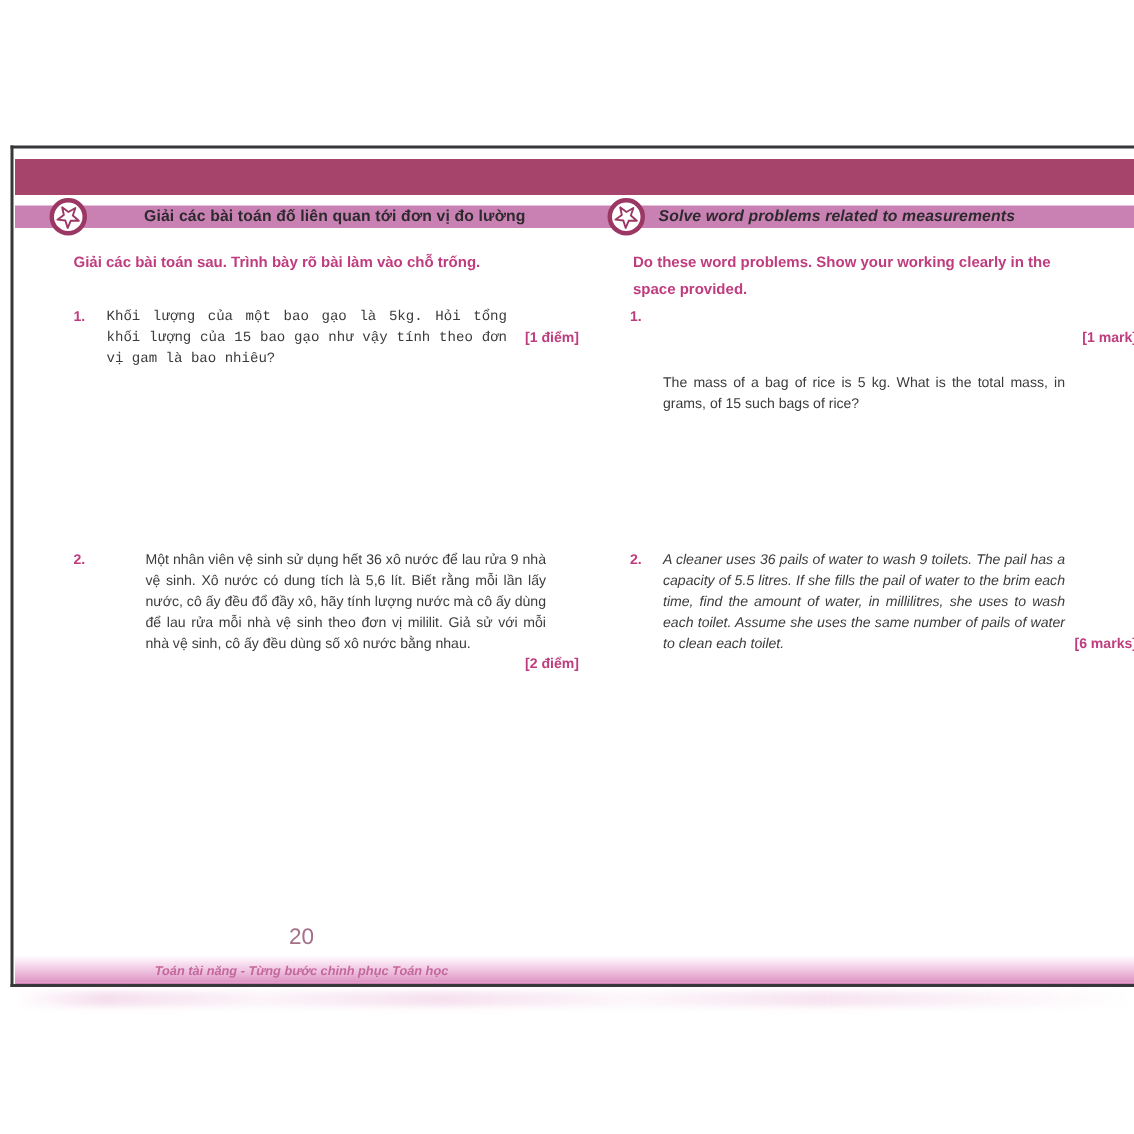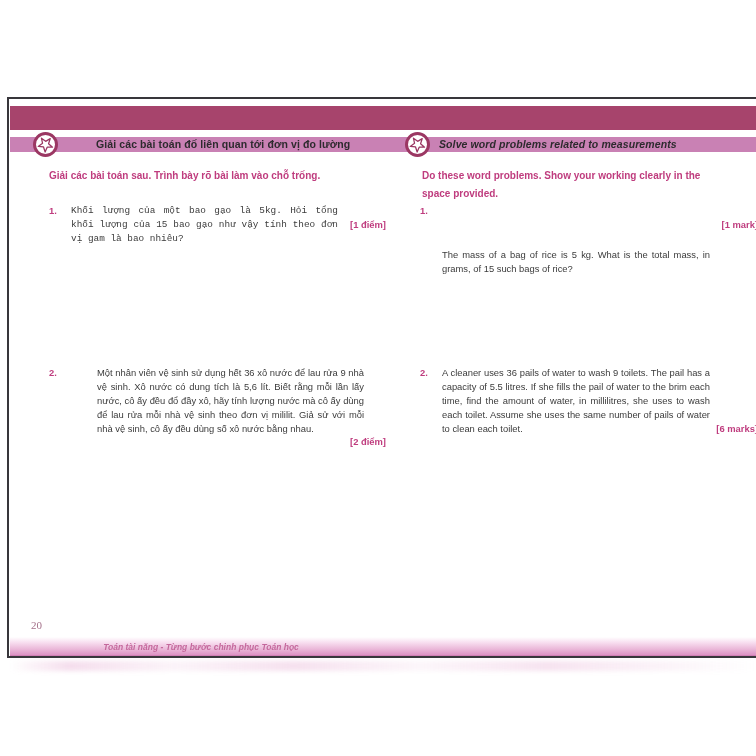--- a/index.html
+++ b/index.html
@@ -13,21 +13,21 @@
               border:3px solid #9b3763;box-sizing:border-box;display:flex;
               align-items:center;justify-content:center;z-index:3;}
   .star-badge svg{transform:rotate(-15deg);}
   .header-title{font-weight:bold;font-size:10.5px;color:#2d2a2e;line-height:15px;
                 letter-spacing:.1px;z-index:2;white-space:nowrap;}
   .instruction{font-weight:bold;font-size:10px;color:#bf3c7e;line-height:17.5px;}
   .problem-num{font-weight:bold;font-size:9.4px;color:#bf3c7e;line-height:14px;}
   .problem-text{font-size:9.4px;line-height:14px;color:#3b3b3b;text-align:justify;
                 letter-spacing:0;}
   .mark{font-weight:bold;font-size:9.4px;color:#bf3c7e;line-height:14px;text-align:right;padding-left:48px;}
-  .pagenum{font-size:11px;color:#a4718a;text-align:left;line-height:12px;font-family:Liberation Serif, serif;}
+  .pagenum{font-size:15px;color:#a4718a;text-align:center;line-height:12px;}
   .footer-band{background:linear-gradient(180deg,#ffffff 0%,#f8dff0 30%,#eab7d8 68%,#dd92c4 100%);
                border-bottom:1px solid #d07fb4;z-index:1;}
   .footer-text{font-size:8.5px;font-style:italic;color:#c4689c;text-align:center;
                line-height:12px;white-space:pre-wrap;z-index:2;}
   .scan-smudge{background:linear-gradient(90deg,transparent 0%,rgba(222,146,196,.30) 8%,
                rgba(222,146,196,.10) 22%,rgba(222,146,196,.28) 38%,rgba(222,146,196,.08) 55%,
                rgba(222,146,196,.26) 72%,rgba(222,146,196,.10) 88%,transparent 100%);
                filter:blur(2px);}
 </style>
 </head>
@@ -65,21 +65,21 @@
 
   <div class="abs problem-num" style="left:49px;top:366px;">2.</div>
   <div class="abs problem-text" style="left:71px;top:366px;width:267px;margin-left:26px;">Một nhân viên vệ sinh sử dụng hết 36 xô nước để lau rửa 9 nhà vệ sinh. Xô nước có dung tích là 5,6 lít. Biết rằng mỗi lần lấy nước, cô ấy đều đổ đầy xô, hãy tính lượng nước mà cô ấy dùng để lau rửa mỗi nhà vệ sinh theo đơn vị mililit. Giả sử với mỗi nhà vệ sinh, cô ấy đều dùng số xô nước bằng nhau.</div>
   <div class="abs mark" style="left:71px;top:422px;width:267px;margin-top:13px;">[2 điểm]</div>
 
   <div class="abs problem-num" style="left:420px;top:204px;">1.</div>
   <div class="abs problem-text" style="left:442px;top:204px;width:268px;margin-top:44px;">The mass of a bag of rice is 5 kg. What is the total mass, in grams, of 15 such bags of rice?</div>
   <div class="abs mark" style="left:442px;top:218px;width:268px;">[1 mark]</div>
 
   <div class="abs problem-num" style="left:420px;top:366px;">2.</div>
-  <div class="abs problem-text" style="left:442px;top:366px;width:268px;">A cleaner uses 36 pails of water to wash 9 toilets. The pail has a capacity of 5.5 litres. If she fills the pail of water to the brim each time, find the amount of water, in millilitres, she uses to wash each toilet. Assume she uses the same number of pails of water to clean each toilet.</div>
+  <div class="abs problem-text" style="left:442px;top:366px;width:268px;font-style:italic;">A cleaner uses 36 pails of water to wash 9 toilets. The pail has a capacity of 5.5 litres. If she fills the pail of water to the brim each time, find the amount of water, in millilitres, she uses to wash each toilet. Assume she uses the same number of pails of water to clean each toilet.</div>
   <div class="abs mark" style="left:442px;top:422px;width:268px;">[6 marks]</div>
 
   <div class="abs pagenum" style="left:31px;top:619px;width:340px;">20</div>
 
   <div class="abs footer-band" style="left:10px;top:637px;width:746px;height:18px;"></div>
   <div class="abs footer-text" style="left:31px;top:641px;width:340px;font-weight:bold;">Toán tài năng - Từng bước chinh phục Toán học</div>
 
   <div class="abs scan-smudge" style="left:10px;top:661px;width:746px;height:10px;"></div>
 
 </div>

